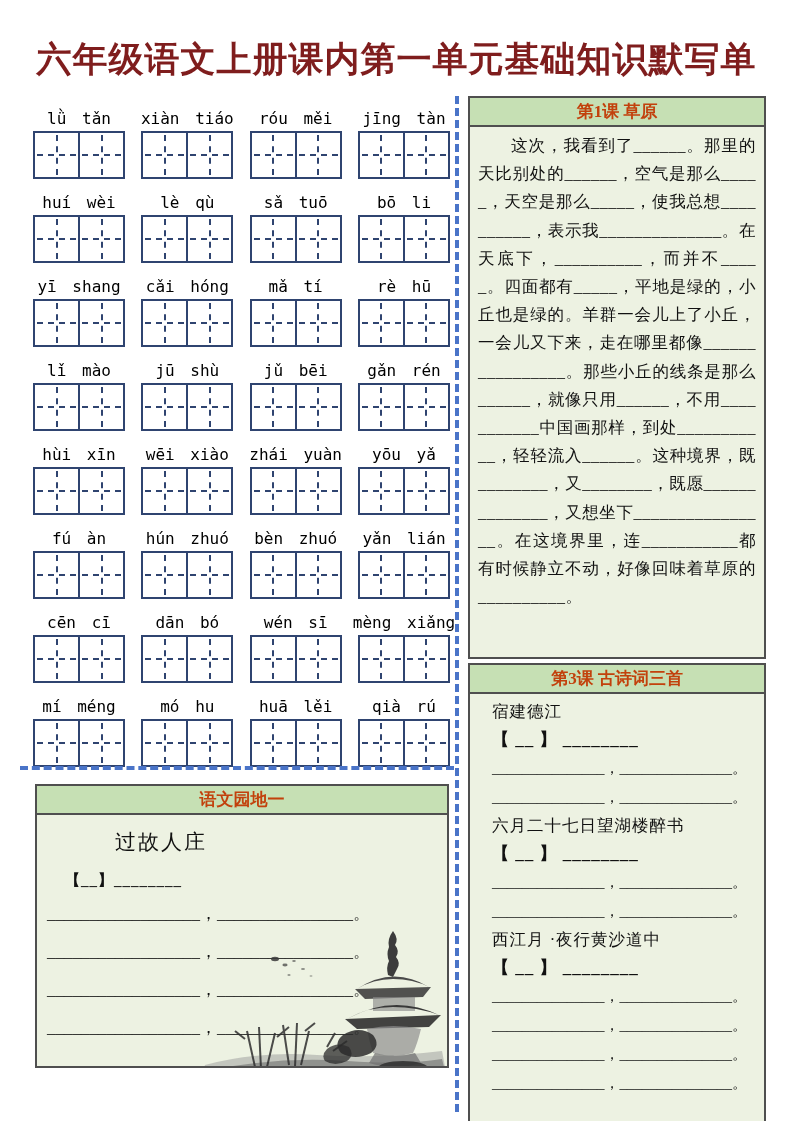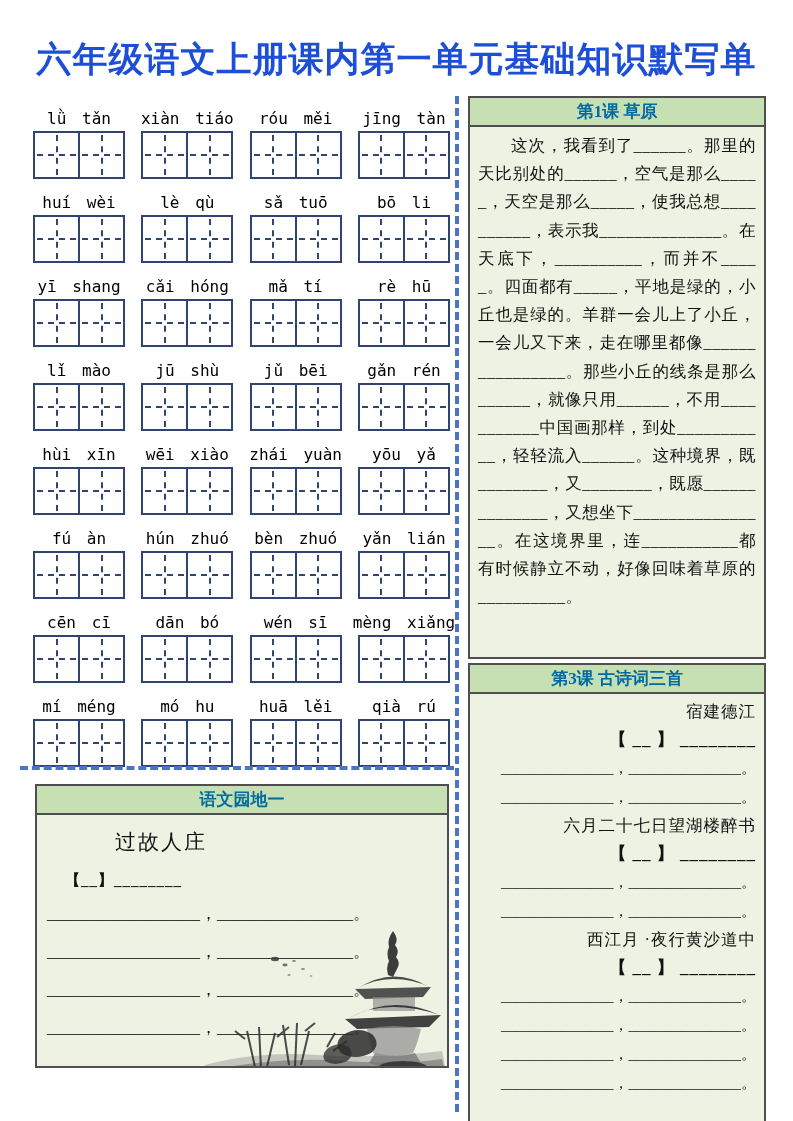--- a/index.html
+++ b/index.html
@@ -4,21 +4,21 @@
 <style>
   html,body{margin:0;padding:0;}
   body{
     width:793px;height:1121px;position:relative;background:#ffffff;
     font-family:"Liberation Serif","DejaVu Serif",serif;color:#111;
     overflow:hidden;
   }
   
   .page-title{
     position:absolute;top:36px;left:0;width:793px;text-align:center;
-    font-size:35px;font-weight:900;letter-spacing:1px;color:#1d4ed8;
+    font-size:35px;font-weight:900;letter-spacing:1px;color:#7f1d1d;
   }
   
   .left-col{position:absolute;left:31px;top:106px;width:421px;}
   .pinyin-row{height:84px;display:flex;justify-content:space-between;}
   .word{width:96px;display:flex;flex-direction:column;align-items:center;}
   .pinyin{
     height:25px;line-height:25px;font-family:"DejaVu Sans Mono",monospace;
     font-size:16px;white-space:nowrap;word-spacing:6px;color:#000;
   }
   .grid{display:flex;border:2px solid #2f4470;background:#fff;}
@@ -34,29 +34,29 @@
   }
   
   .divider-v{position:absolute;left:455px;top:96px;height:1016px;width:0;
     border-left:4px dashed #4a74c8;}
   .divider-h{position:absolute;left:20px;top:766px;width:434px;height:0;
     border-top:4px dashed #4a74c8;}
   
   .panel{position:absolute;border:2px solid #4f4f4f;background:#edf2e2;
     box-sizing:border-box;overflow:hidden;}
   .panel-hdr{background:#c6e0b4;border-bottom:2px solid #4f4f4f;text-align:center;
-    font-weight:bold;font-size:17px;line-height:27px;color:#0369a1;}
+    font-weight:bold;font-size:17px;line-height:27px;color:#c2410c;}
   #lesson1{left:468px;top:96px;width:298px;height:563px;}
   #lesson1 .bd{padding:5px 8px 4px 8px;}
   #lesson1 p{
     margin:0;font-size:16.5px;line-height:28.2px;text-align:justify;
     text-indent:2em;letter-spacing:.5px;word-break:break-all;
   }
   #lesson3{left:468px;top:663px;width:298px;height:549px;}
-  #lesson3 .bd{padding:4px 8px;text-align:right;}
+  #lesson3 .bd{padding:4px 8px;text-align:left;margin-left:14px;}
   .poem-title{font-size:16.5px;line-height:28px;letter-spacing:1px;}
   .poem-author{font-size:17px;line-height:28px;font-weight:bold;letter-spacing:1px;}
   .poem-line{font-size:15px;line-height:29px;white-space:nowrap;}
   #yuandi{left:35px;top:784px;width:414px;height:284px;}
   #yuandi .bd{position:relative;height:284px;}
   .yd-title{font-size:21px;line-height:30px;padding:12px 0 0 78px;letter-spacing:2px;}
   .yd-author{font-size:15px;line-height:30px;font-weight:bold;padding:8px 0 0 28px;letter-spacing:1px;}
   .yd-line{font-size:17px;line-height:38px;padding-left:10px;white-space:nowrap;}
   .pagoda{position:absolute;right:0;bottom:0;pointer-events:none;}
 </style>

